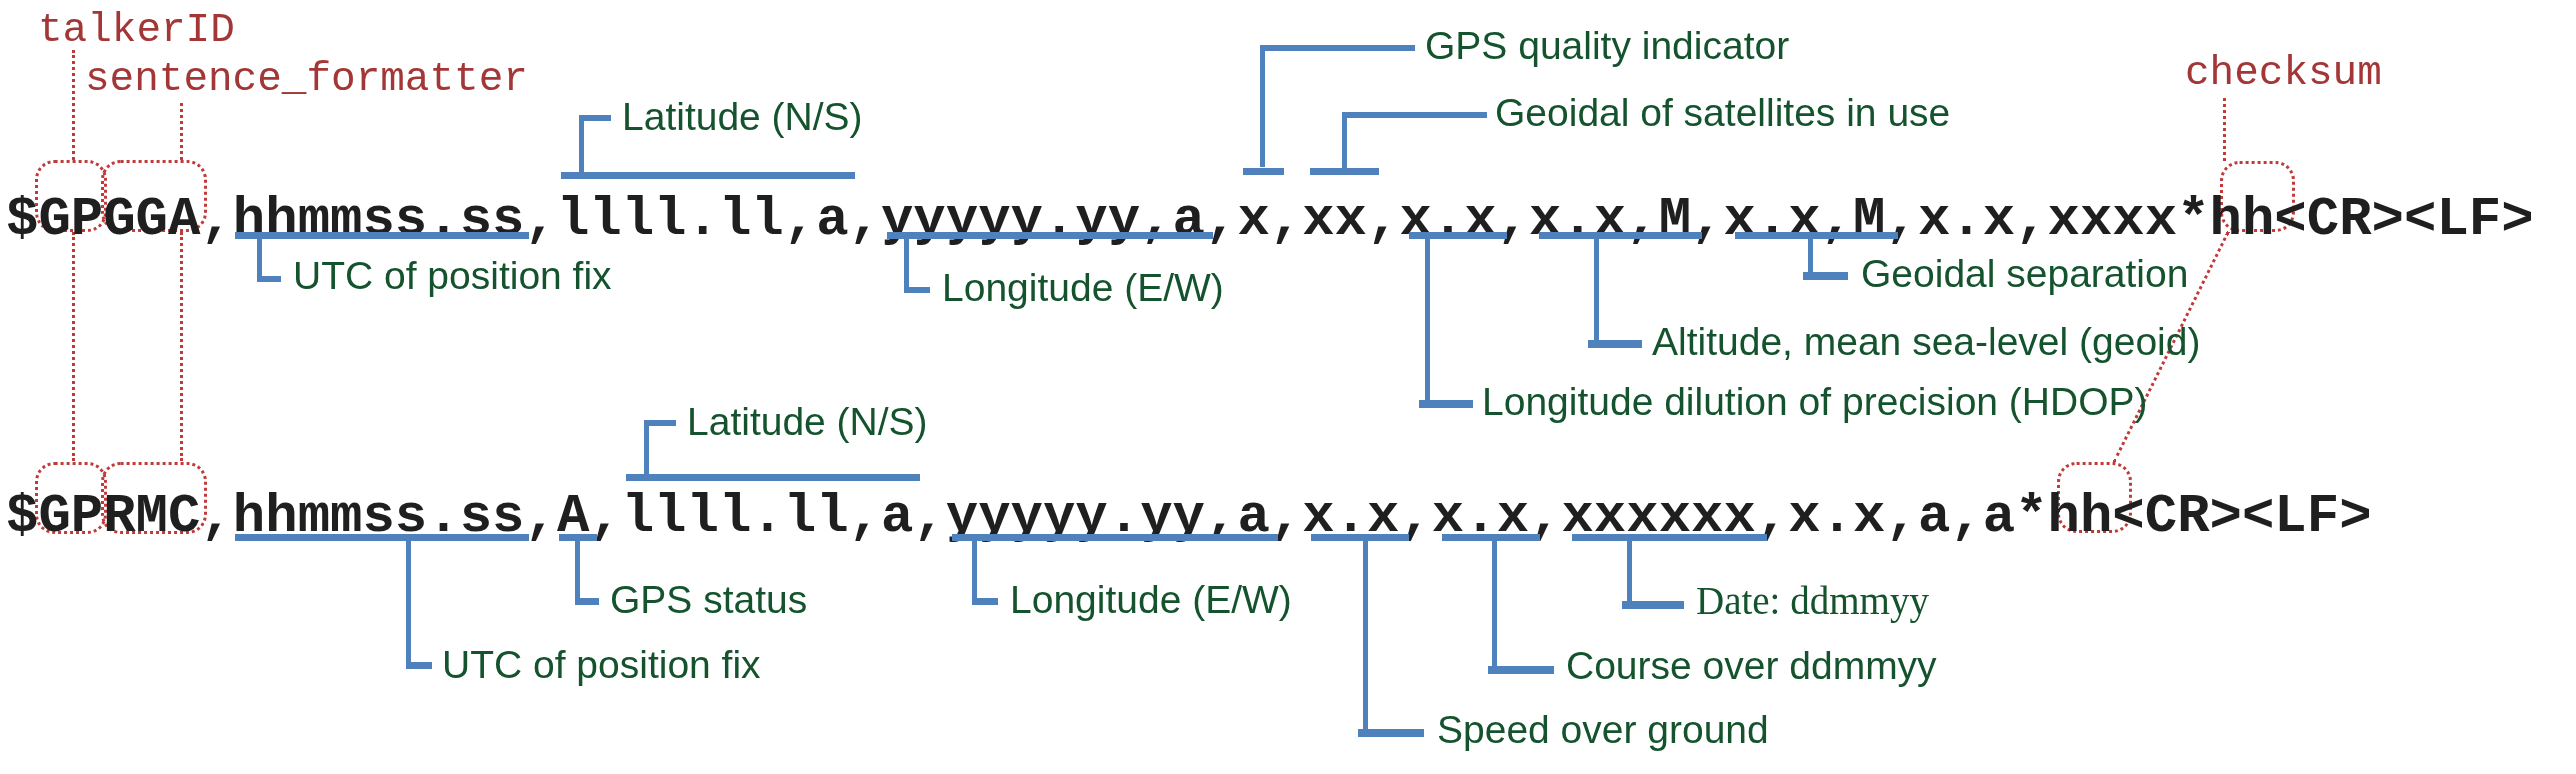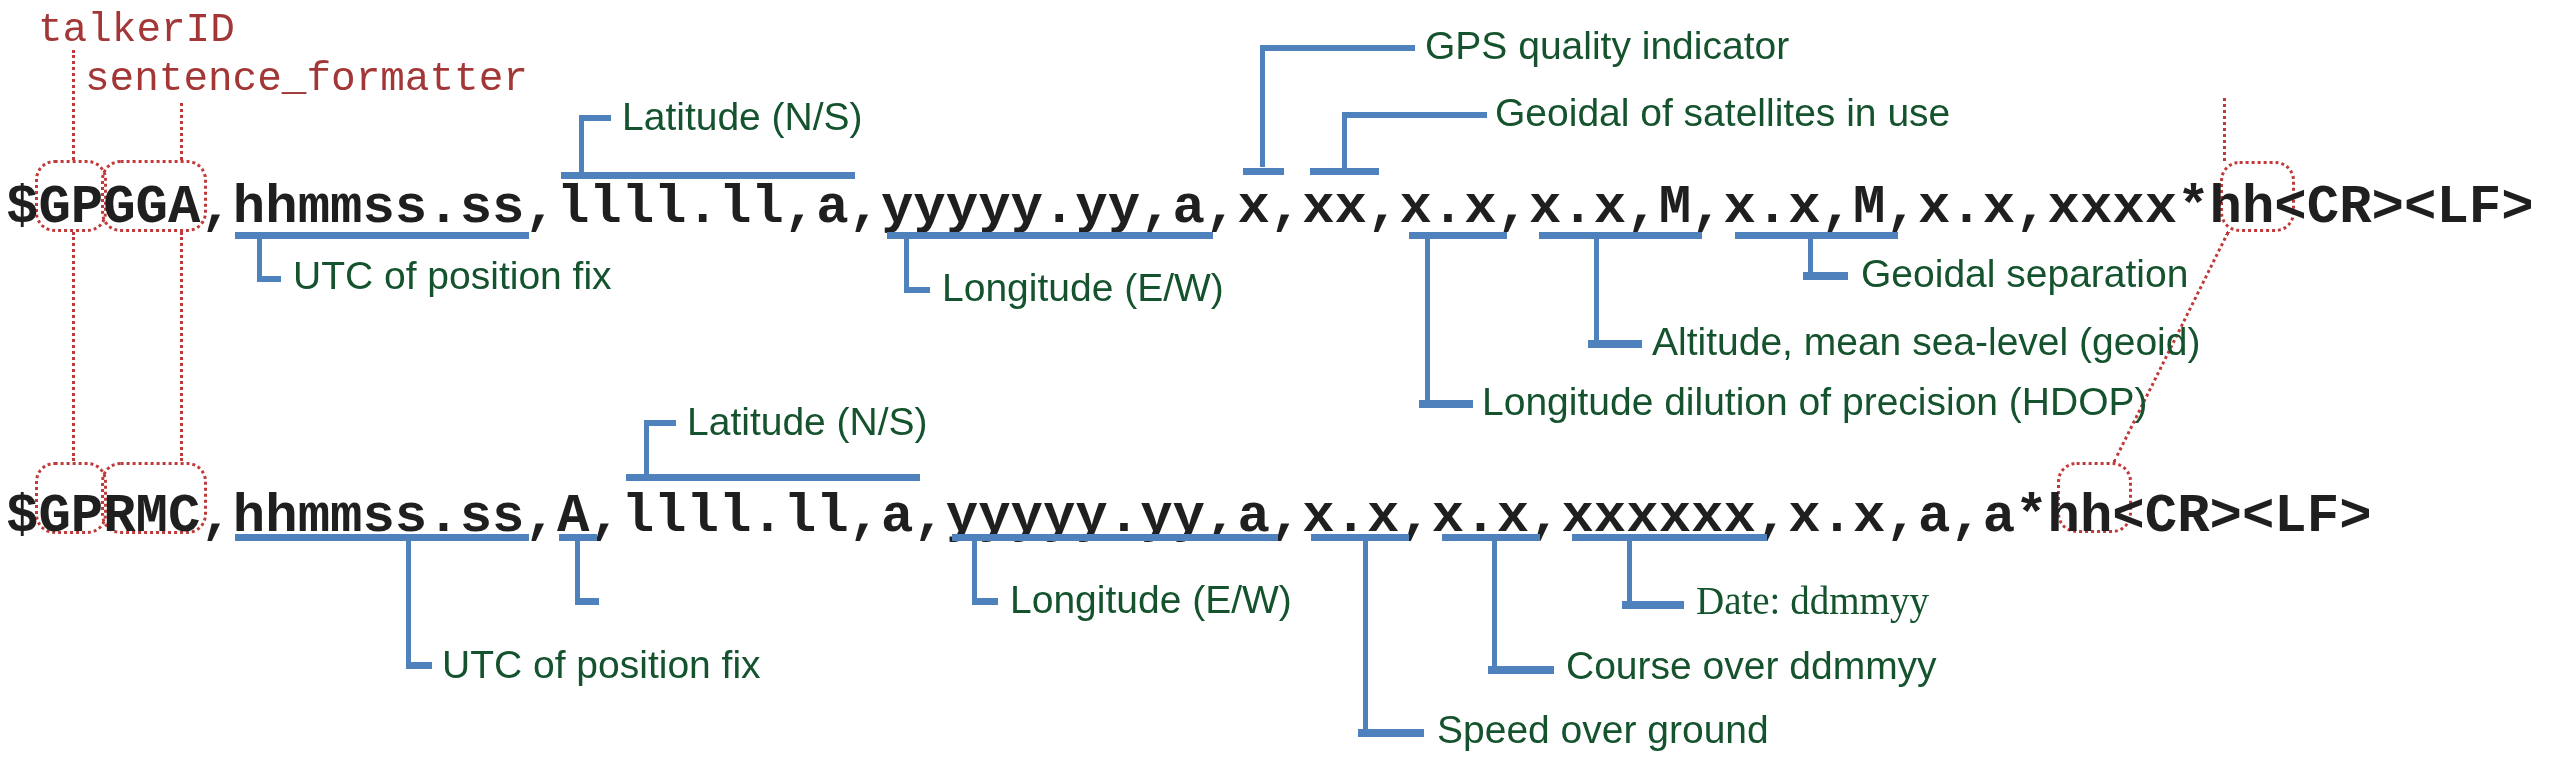--- a/index.html
+++ b/index.html
@@ -13,37 +13,38 @@
   .dotbox{position:absolute;border:3.8px dotted #c13a3a;border-radius:19.6px;}
   .dotline{position:absolute;width:0;border-left:3.8px dotted #c13a3a;}
 </style>
 </head>
 <body>
 
 <div id="canvas">
 
   <div class="redlbl" style="left:85px;top:57px;">sentence_formatter</div>
   <div class="redlbl" style="left:38px;top:7.5px;">talkerID</div>
+  <div class="redlbl" style="left:2185px;top:51px;">checksum</div>
 
   <div class="dotline" style="left:72px;top:50px;height:110px;"></div>
   <div class="dotline" style="left:72px;top:232px;height:229px;"></div>
   <div class="dotline" style="left:180px;top:103px;height:57px;"></div>
   <div class="dotline" style="left:180px;top:232px;height:229px;"></div>
   <div class="dotline" style="left:2223px;top:98px;height:63px;"></div>
   <div class="dotline" style="left:2227px;top:231px;height:258px;transform:rotate(26.4deg);transform-origin:top left;"></div>
 
   <div class="dotbox" style="left:35px;top:160px;width:66px;height:66px;"></div>
   <div class="dotbox" style="left:101px;top:160px;width:100px;height:66px;"></div>
   <div class="dotbox" style="left:2220px;top:161px;width:69px;height:65px;"></div>
 
   <div class="dotbox" style="left:35px;top:462px;width:66px;height:66px;"></div>
   <div class="dotbox" style="left:101px;top:462px;width:100px;height:66px;"></div>
   <div class="dotbox" style="left:2057px;top:462px;width:69px;height:65px;"></div>
 
-  <div class="mono-sentence" style="left:6px;top:181px;">$GPGGA,hhmmss.ss,llll.ll,a,yyyyy.yy,a,x,xx,x.x,x.x,M,x.x,M,x.x,xxxx*hh&lt;CR&gt;&lt;LF&gt;</div>
+  <div class="mono-sentence" style="left:6px;top:193px;">$GPGGA,hhmmss.ss,llll.ll,a,yyyyy.yy,a,x,xx,x.x,x.x,M,x.x,M,x.x,xxxx*hh&lt;CR&gt;&lt;LF&gt;</div>
 
   <div class="blue" style="left:235px;top:232px;width:294px;height:6.8px;"></div>
   <div class="blue" style="left:257px;top:232px;width:5.3px;height:50px;"></div>
   <div class="blue" style="left:257px;top:276px;width:24px;height:6px;"></div>
   <div class="lbl" style="left:293px;top:254px;">UTC of position fix</div>
 
   <div class="blue" style="left:561px;top:172px;width:294px;height:6.8px;"></div>
   <div class="blue" style="left:579px;top:115px;width:5.3px;height:57px;"></div>
   <div class="blue" style="left:579px;top:115px;width:32px;height:6px;"></div>
   <div class="lbl" style="left:622px;top:95px;">Latitude (N/S)</div>
@@ -86,20 +87,21 @@
   <div class="lbl" style="left:687px;top:400px;">Latitude (N/S)</div>
 
   <div class="blue" style="left:235px;top:534px;width:294px;height:6.8px;"></div>
   <div class="blue" style="left:406px;top:534px;width:5.3px;height:134px;"></div>
   <div class="blue" style="left:406px;top:662px;width:26px;height:6.8px;"></div>
   <div class="lbl" style="left:442px;top:643px;">UTC of position fix</div>
 
   <div class="blue" style="left:559px;top:534px;width:38px;height:6.8px;"></div>
   <div class="blue" style="left:575px;top:534px;width:5.3px;height:69px;"></div>
   <div class="blue" style="left:575px;top:598px;width:24px;height:6.8px;"></div>
+  <div class="lbl" style="left:610px;top:578px;">GPS status</div>
 
   <div class="blue" style="left:952px;top:534px;width:326px;height:6.8px;"></div>
   <div class="blue" style="left:972px;top:534px;width:5.3px;height:69px;"></div>
   <div class="blue" style="left:972px;top:598px;width:26px;height:6.8px;"></div>
   <div class="lbl" style="left:1010px;top:578px;">Longitude (E/W)</div>
 
   <div class="blue" style="left:1311px;top:534px;width:98px;height:6.8px;"></div>
   <div class="blue" style="left:1363px;top:534px;width:5.3px;height:202px;"></div>
   <div class="blue" style="left:1358px;top:729px;width:66px;height:7.5px;"></div>
   <div class="lbl" style="left:1437px;top:708px;">Speed over ground</div>

